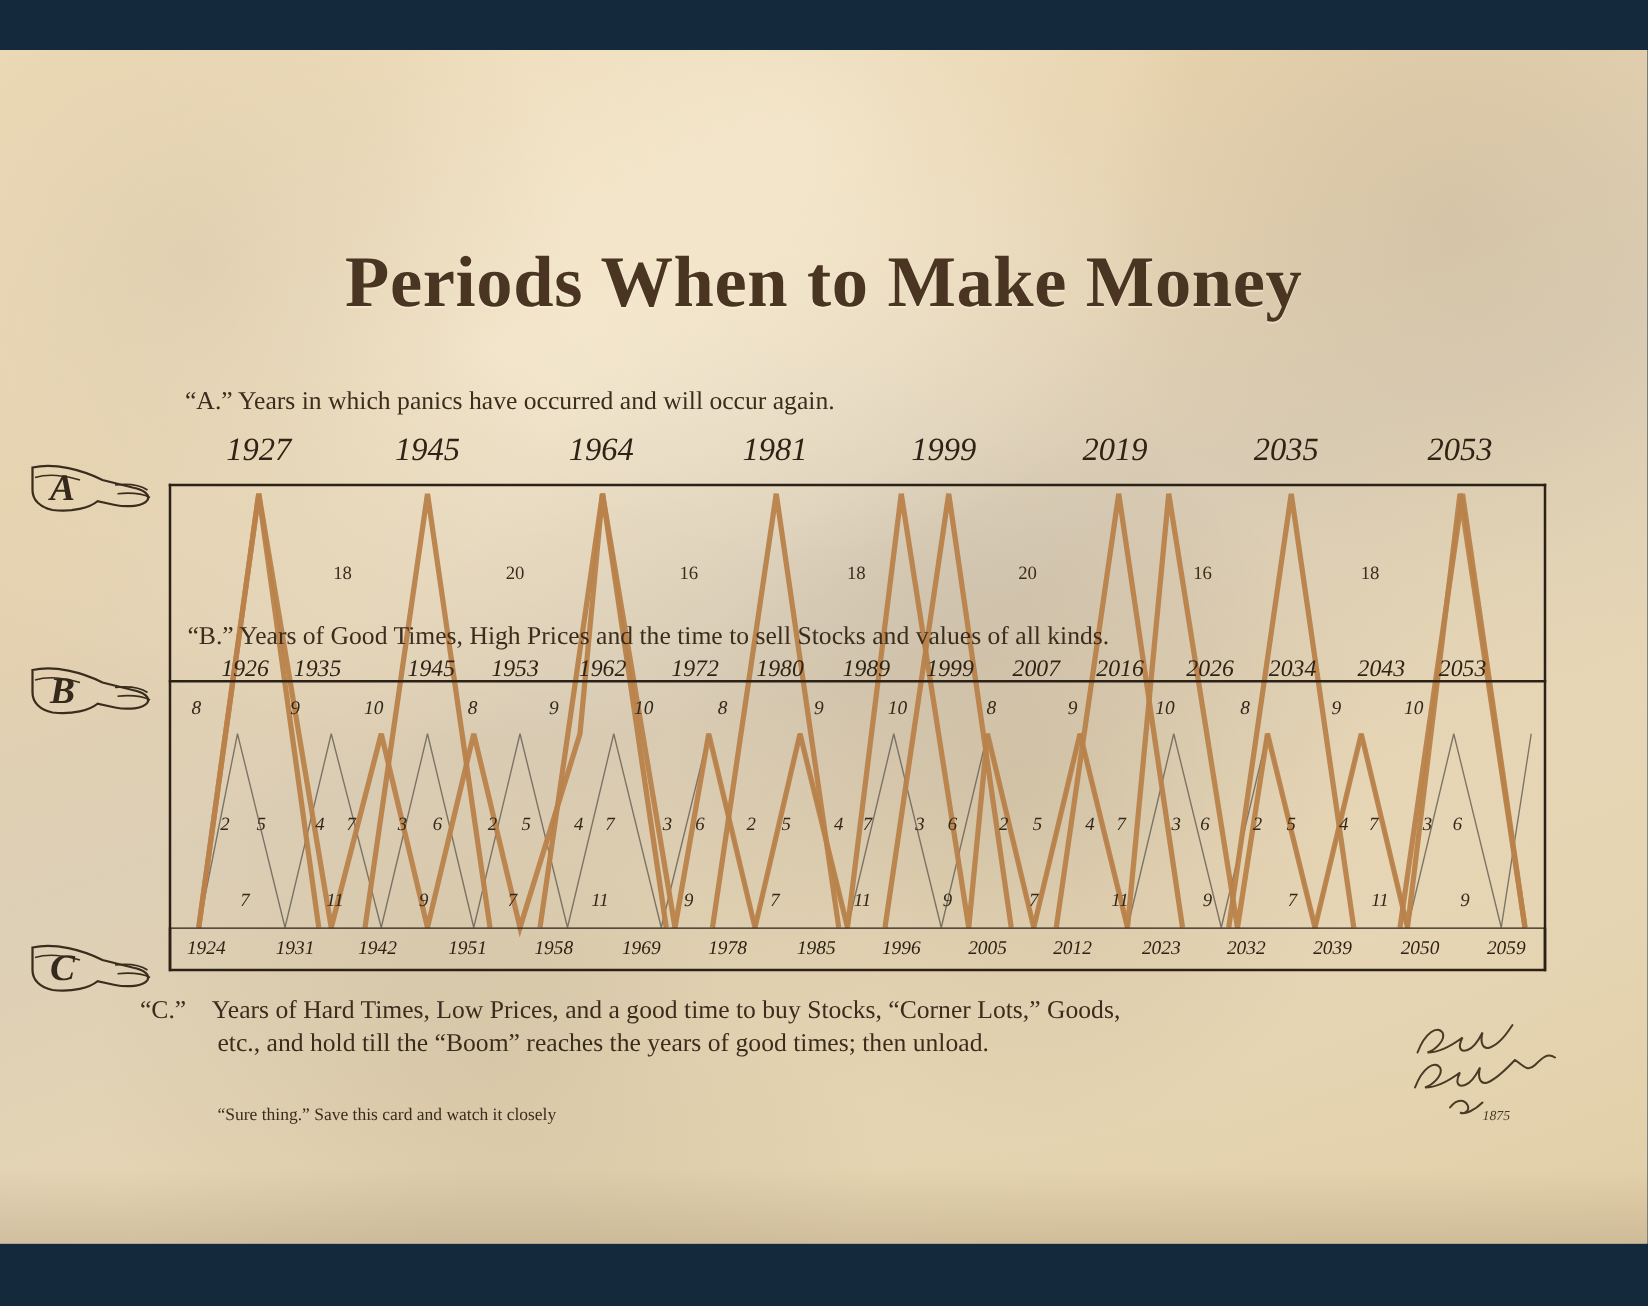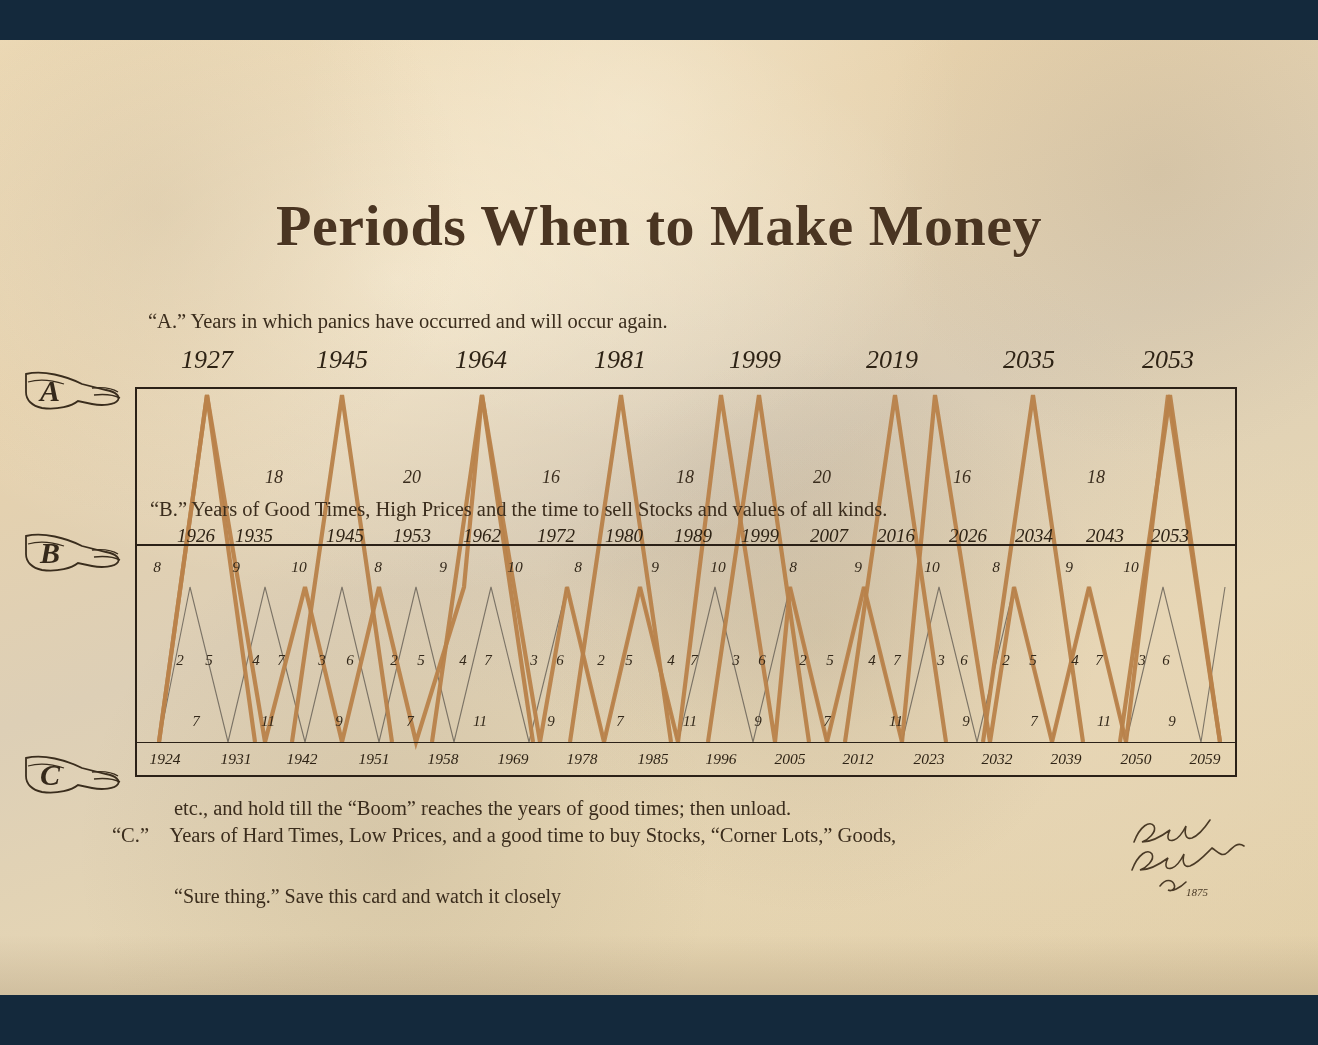--- a/index.html
+++ b/index.html
@@ -92,21 +92,21 @@
     left: 112px;
     font-size: 20.5px;
     color: #3b2d1d;
     line-height: 1.33;
     width: 1000px;
   }
   .caption-sure {
     position: absolute;
     top: 845px;
     left: 174px;
-    font-size: 20px;
+    font-size: 14px;
     color: #3b2d1d;
   }
 
   
   #chartbox {
     position: absolute;
     left: 135px;
     top: 347px;
     width: 1102px;
     height: 390px;
@@ -148,25 +148,23 @@
     font-size: 26px;
     font-style: italic;
     color: #2e2315;
     transform: translateX(-50%);
     white-space: nowrap;
   }
 
   
   .a-gaps span {
     position: absolute;
-    font-size: 18px;
-    font-style: italic;
+    font-size: 15px;
     color: #3a2d1e;
     transform: translateX(-50%);
-    margin-top: 16px;
   }
 
   
   .b-years span {
     position: absolute;
     font-size: 19px;
     font-style: italic;
     color: #2e2315;
     transform: translateX(-50%);
     white-space: nowrap;
@@ -439,22 +437,22 @@
       <svg width="110" height="48" viewBox="0 0 110 48">
         <path d="M4,6 C22,2 44,8 60,16 L84,22 C94,24 98,28 96,32 C93,37 80,38 70,36 L56,33 C50,38 36,42 20,40 C10,38 4,32 4,24 Z" fill="none" stroke="#3a2d1d" stroke-width="1.8"></path>
         <path d="M70,20 C80,19 90,20 96,24" fill="none" stroke="#3a2d1d" stroke-width="1.4"></path>
         <path d="M72,27 C82,26 92,27 98,30" fill="none" stroke="#3a2d1d" stroke-width="1.4"></path>
         <path d="M6,14 C16,11 30,12 42,16" fill="none" stroke="#3a2d1d" stroke-width="1.2"></path>
       </svg>
       <span class="letter">C</span>
     </div>
 
     <div class="caption-c">
+      <div>“C.” Years of Hard Times, Low Prices, and a good time to buy Stocks, “Corner Lots,” Goods,</div>
       <div style="padding-left:62px">etc., and hold till  the “Boom” reaches the years of good times; then unload.</div>
-      <div>“C.” Years of Hard Times, Low Prices, and a good time to buy Stocks, “Corner Lots,” Goods,</div>
     </div>
 
     <div class="caption-sure">“Sure thing.” Save this card and watch it closely</div>
 
     <div class="signature">
       <svg width="140" height="90" viewBox="0 0 140 90">
         <g fill="none" stroke="#4a3a26" stroke-width="1.6" stroke-linecap="round">
           <path d="M8,34 C14,18 24,12 28,18 C31,24 22,32 16,34 C26,34 36,28 44,22 C40,30 42,34 48,32 C54,30 58,22 60,18 C58,26 60,32 66,30 C74,27 80,18 84,12"></path>
           <path d="M6,62 C12,46 22,40 26,46 C29,52 20,60 14,62 C24,62 34,56 42,50 C38,58 40,62 46,60 C52,58 56,50 58,46 C56,54 58,60 64,58 C72,55 80,46 86,40 C92,44 96,50 102,44 C108,38 112,34 118,38"></path>
           <path d="M34,78 C40,70 46,72 48,76 C50,80 46,84 42,82 C46,84 54,80 60,74"></path>

